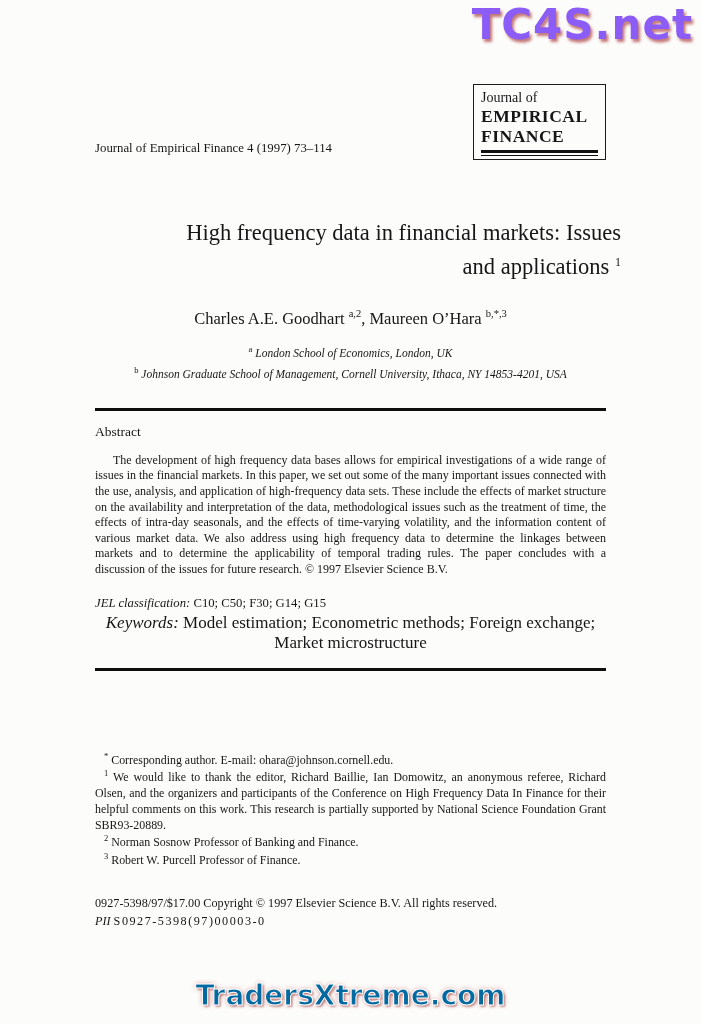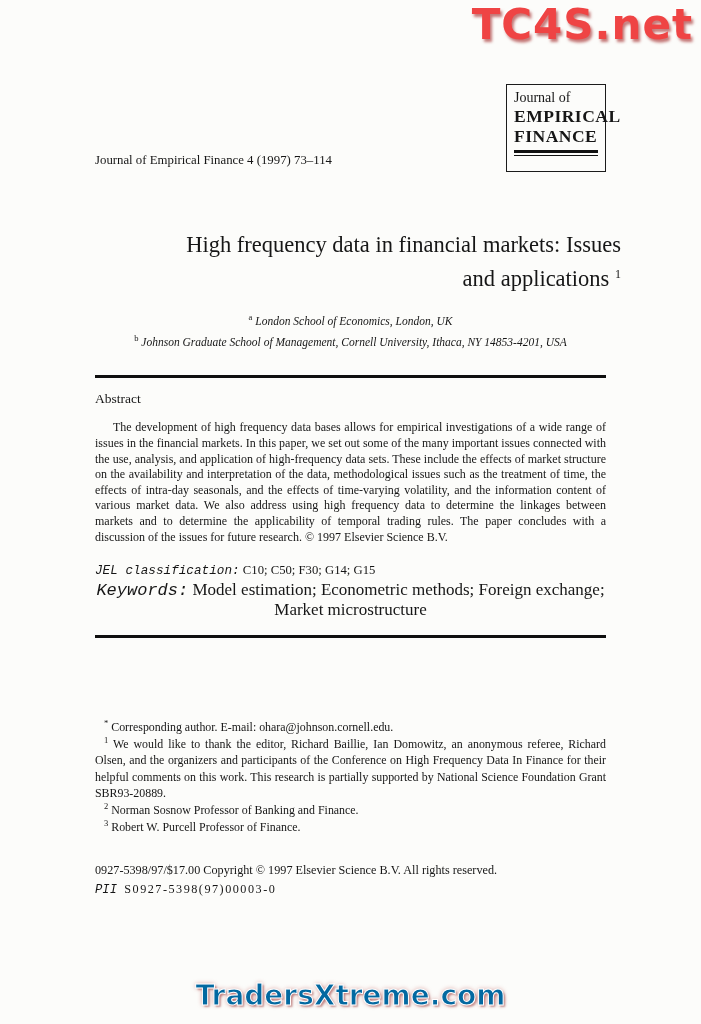--- a/index.html
+++ b/index.html
@@ -11,21 +11,21 @@
     background:#fcfcfa;
     overflow:hidden;
     font-family:"Liberation Serif", serif;
     color:#161616;
   }
   
   .wm-top {
     position:absolute; top:0px; right:8px;
     font-family:"DejaVu Sans", sans-serif;
     font-weight:800; font-size:42px; letter-spacing:1px;
-    color:#ef4444;
+    color:#8b5cf6;
     text-shadow:2px 3px 3px rgba(150,10,10,.55), -1px -1px 0 rgba(255,255,255,.6);
   }
   .wm-mid {
     position:absolute; top:488px; left:50%;
     transform:translateX(-50%);
     font-family:"DejaVu Sans", sans-serif;
     font-weight:900; font-size:45px; letter-spacing:2px;
     color:#cf0d0d;
     -webkit-text-stroke:1.5px #ffffff;
     text-shadow:0 0 6px rgba(40,40,40,.45), 3px 3px 2px rgba(70,70,70,.5);
@@ -51,23 +51,23 @@
   .publisher-name {
     margin-top:2px;
     font-size:13.5px; letter-spacing:1.5px; font-weight:400;
   }
   .citation {
     align-self:flex-end;
     padding-bottom:4px;
     font-size:12.8px;
   }
   .journal-box {
-    width:100px;
+    width:133px;
     border:1.5px solid #1b1b1b;
-    padding:5px 7px 12px 7px;
+    padding:5px 7px 0 7px;
     align-self:flex-start;
     margin-left:48px;
   }
   .jb1 { font-size:14px; }
   .jb2, .jb3 { font-size:17.5px; font-weight:700; letter-spacing:.5px; line-height:1.15; }
   .jb-rule-thick { border-top:3.5px solid #111; margin-top:4px; }
   .jb-rule-thin  { border-top:1.5px solid #111; margin:2px 0 3px 0; }
   
   .title {
     margin:56px 80px 0 80px;
@@ -99,21 +99,21 @@
     margin-top:13px;
     font-size:13.5px; font-weight:400;
   }
   .abstract-body {
     margin-top:13px;
     font-size:12px; line-height:1.3;
     text-align:justify; text-indent:18px;
   }
   .jel-line { margin-top:18px; font-size:12.7px; }
   .kw-line  { margin-top:2px; font-size:17px;text-align:center; }
-  .ital { font-style:italic;font-family:Liberation Mono, monospace; }
+  .ital { font-style:italic; }
   
   .footnotes {
     margin:80px 95px 0 95px;
     font-size:11.9px; line-height:1.36;
     text-align:justify;
   }
   .footnotes p { text-indent:9px; }
   .footnotes sup { font-size:8.5px; }
   
   .footer {
@@ -144,20 +144,25 @@
     </div>
 
   </div>
 
   <h1 class="title">
     <span>High frequency data in financial markets: Issues</span><br>
     <span>and applications</span>
     <sup>1</sup>
   </h1>
 
+  <div class="authors">
+    <span>Charles A.E. Goodhart</span>
+    <sup>a,2</sup><span>, </span><span>Maureen O’Hara</span>
+    <sup>b,*,3</sup>
+  </div>
 
   <div class="affils">
     <div>
       <sup>a</sup>
       <span>London School of Economics, London, UK</span>
     </div>
     <div>
       <sup>b</sup>
       <span>Johnson Graduate School of Management, Cornell University, Ithaca, NY 14853-4201, USA</span>
     </div>

